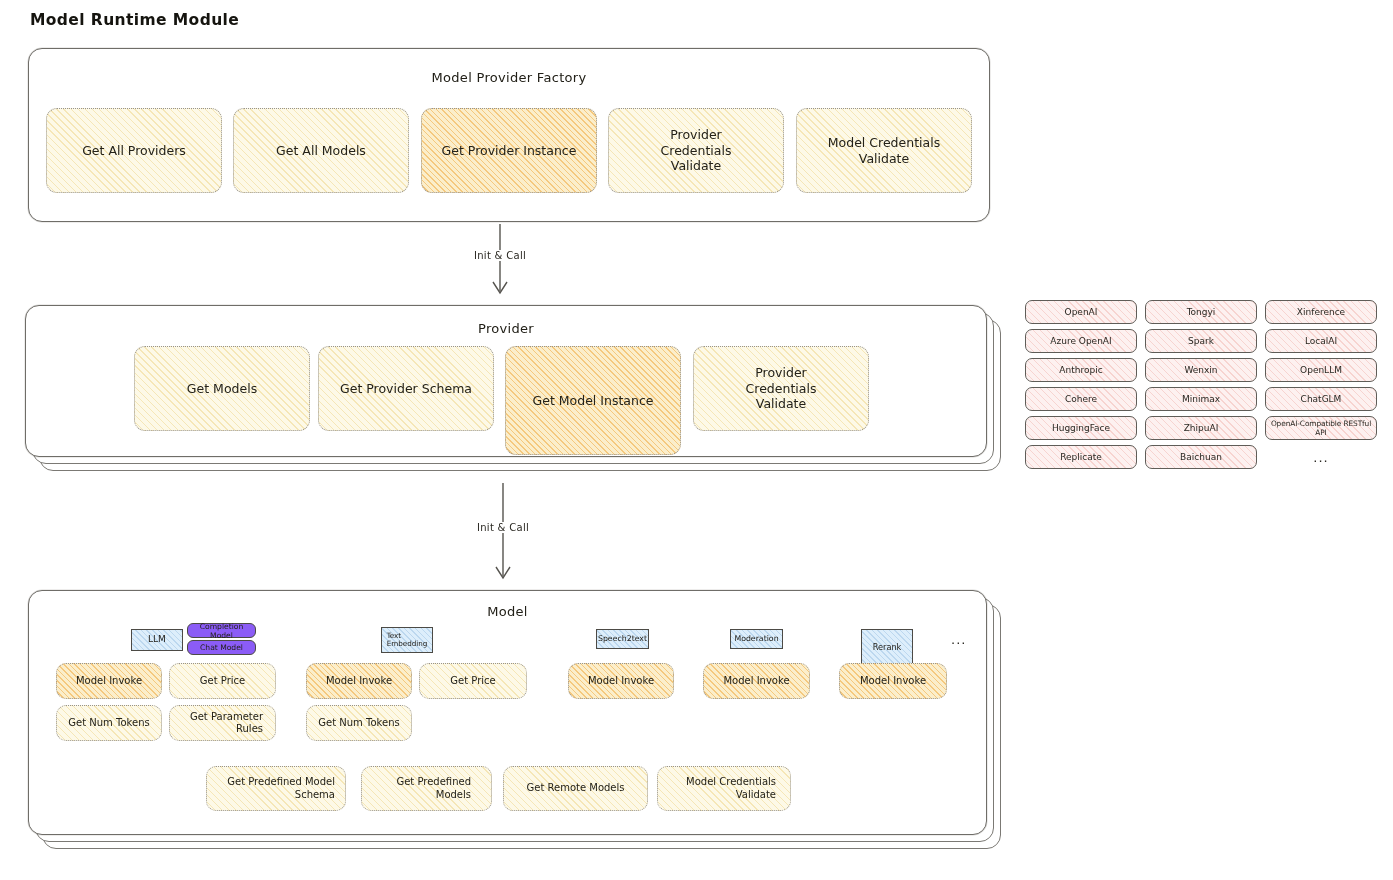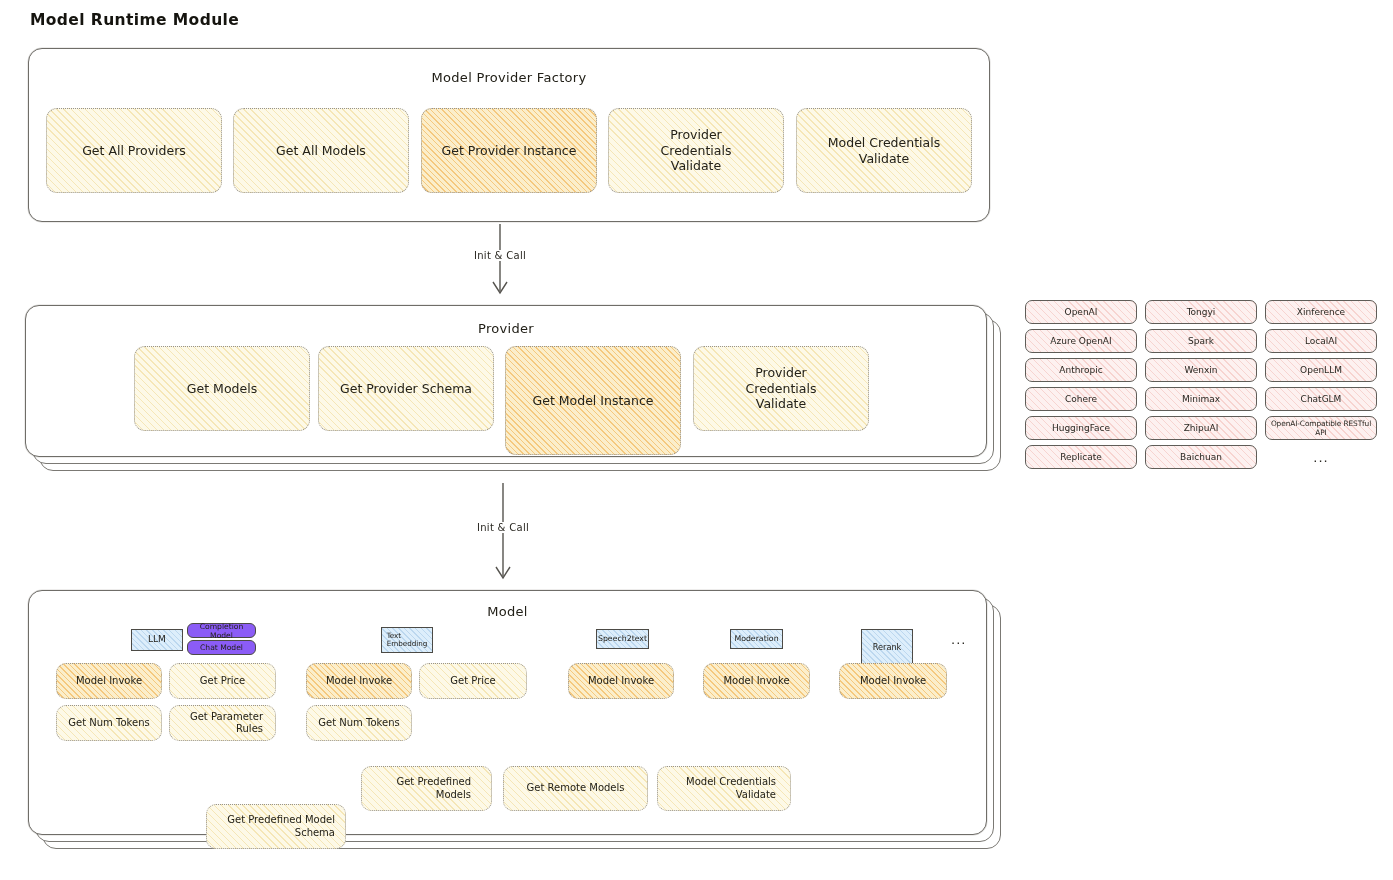--- a/index.html
+++ b/index.html
@@ -169,17 +169,17 @@
   <div class="y-box hl small" style="left:277px;top:72px;width:106px;height:36px;">Model Invoke</div>
   <div class="y-box small" style="left:390px;top:72px;width:108px;height:36px;">Get Price</div>
   <div class="y-box hl small" style="left:539px;top:72px;width:106px;height:36px;">Model Invoke</div>
   <div class="y-box hl small" style="left:674px;top:72px;width:107px;height:36px;">Model Invoke</div>
   <div class="y-box hl small" style="left:810px;top:72px;width:108px;height:36px;">Model Invoke</div>
 
   <div class="y-box small" style="left:27px;top:114px;width:106px;height:36px;padding:2px 4px;">Get Num Tokens</div>
   <div class="y-box small" style="left:140px;top:114px;width:107px;height:36px;padding:2px 12px;">Get Parameter Rules</div>
   <div class="y-box small" style="left:277px;top:114px;width:106px;height:36px;padding:2px 4px;">Get Num Tokens</div>
 
-  <div class="y-box small" style="left:177px;top:175px;width:140px;height:45px;padding:2px 10px;margin-top:38px;">Get Predefined Model Schema</div>
+  <div class="y-box small" style="left:177px;top:175px;width:140px;height:45px;padding:2px 10px;">Get Predefined Model Schema</div>
   <div class="y-box small" style="left:332px;top:175px;width:131px;height:45px;padding:2px 20px;">Get Predefined Models</div>
   <div class="y-box small" style="left:474px;top:175px;width:145px;height:45px;">Get Remote Models</div>
   <div class="y-box small" style="left:628px;top:175px;width:134px;height:45px;padding:2px 14px;">Model Credentials Validate</div>
 </div>
 
 </body></html>

